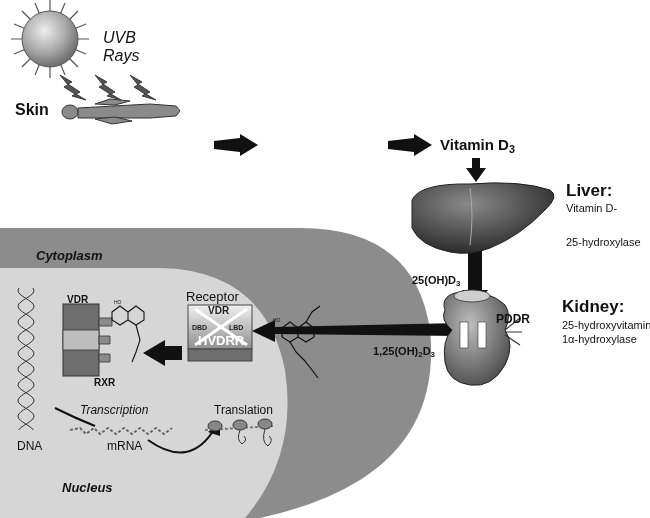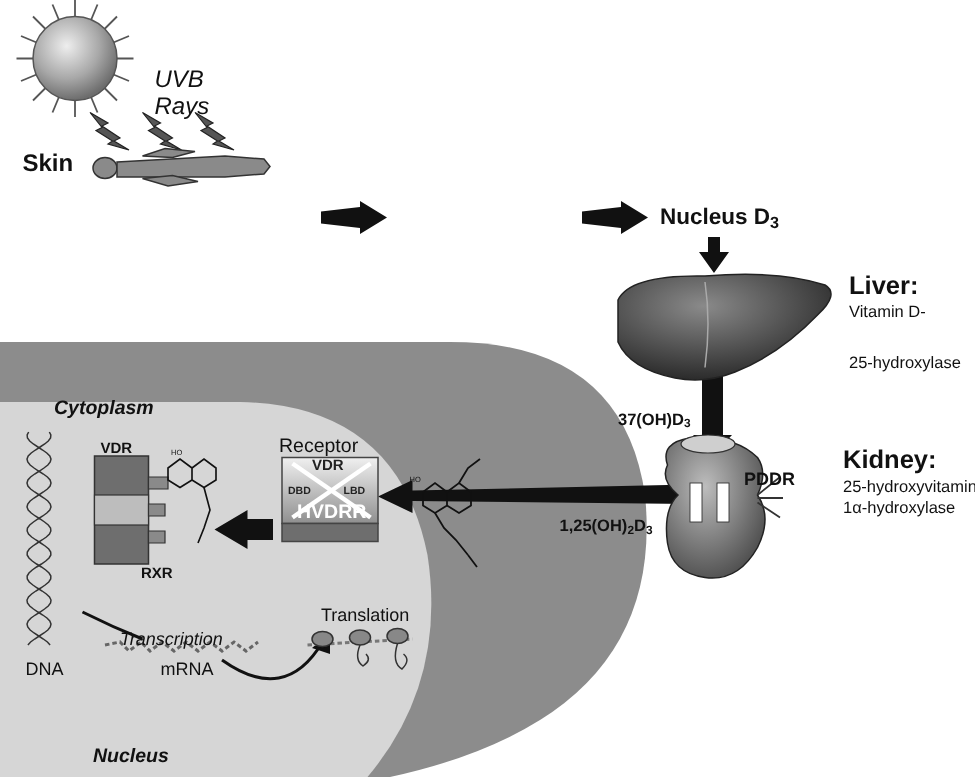--- a/index.html
+++ b/index.html
@@ -1,20 +1,20 @@
 <!DOCTYPE html>
 <html><head>
 <meta charset="utf-8">
 <style>
   html, body { margin:0; padding:0; background:#ffffff; }
   body { width:650px; height:518px; position:relative; overflow:hidden; font-family:"Liberation Sans", sans-serif; color:#111; }
   #stage { position:absolute; left:0; top:0; width:650px; height:518px; }
   .lbl { position:absolute; white-space:nowrap; line-height:1; }
   .b { font-weight:bold; }
-  .i { font-style:italic;margin-top:16px; }
+  .i { font-style:italic; }
   sub { font-size:0.72em; vertical-align:-0.25em; line-height:0; }
 </style>
 </head>
 <body>
 
 <div id="stage">
   <svg width="650" height="518" viewBox="0 0 650 518" xmlns="http://www.w3.org/2000/svg" style="position:absolute;left:0;top:0">
     <defs>
       <radialGradient id="sunGrad" cx="40%" cy="35%" r="65%">
         <stop offset="0%" stop-color="#eeeeee"></stop>
@@ -135,26 +135,26 @@
       <ellipse cx="265" cy="424" rx="7" ry="5" fill="#888" stroke="#333"></ellipse>
       <path d="M240,430 Q236,440 242,444 Q248,440 244,436" stroke="#333" fill="none"></path>
       <path d="M265,429 Q261,442 268,446 Q274,440 269,436" stroke="#333" fill="none"></path>
     </g>
   </svg>
 
   <div class="lbl i" style="left:103px;top:30px;font-size:16px;">UVB</div>
   <div class="lbl i" style="left:103px;top:48px;font-size:16px;">Rays</div>
   <div class="lbl b" style="left:15px;top:102px;font-size:16px;">Skin</div>
 
-  <div class="lbl b" style="left:440px;top:137px;font-size:15px;"><span>Nucleus D</span><sub>3</sub></div>
+  <div class="lbl b" style="left:440px;top:137px;font-size:15px;"><span>Vitamin D</span><sub>3</sub></div>
 
   <div class="lbl b" style="left:566px;top:182px;font-size:17px;">Liver:</div>
   <div class="lbl" style="left:566px;top:203px;font-size:11px;">Vitamin D-</div>
   <div class="lbl" style="left:566px;top:217px;font-size:11px;margin-top:20px;">25-hydroxylase</div>
-  <div class="lbl b" style="left:412px;top:275px;font-size:11px;"><span>37(OH)D</span><sub>3</sub></div>
+  <div class="lbl b" style="left:412px;top:275px;font-size:11px;"><span>25(OH)D</span><sub>3</sub></div>
 
   <div class="lbl b" style="left:562px;top:298px;font-size:17px;">Kidney:</div>
   <div class="lbl" style="left:562px;top:320px;font-size:11px;">25-hydroxyvitamin D-</div>
   <div class="lbl" style="left:562px;top:334px;font-size:11px;">1α-hydroxylase</div>
   <div class="lbl b" style="left:456px;top:313px;font-size:12px;margin-left:40px;">PDDR</div>
   <div class="lbl b" style="left:373px;top:346px;font-size:11px;"><span>1,25(OH)</span><sub>2</sub><span>D</span><sub>3</sub></div>
 
   <div class="lbl b i" style="left:36px;top:249px;font-size:13px;">Cytoplasm</div>
   <div class="lbl b i" style="left:62px;top:481px;font-size:13px;">Nucleus</div>
 

